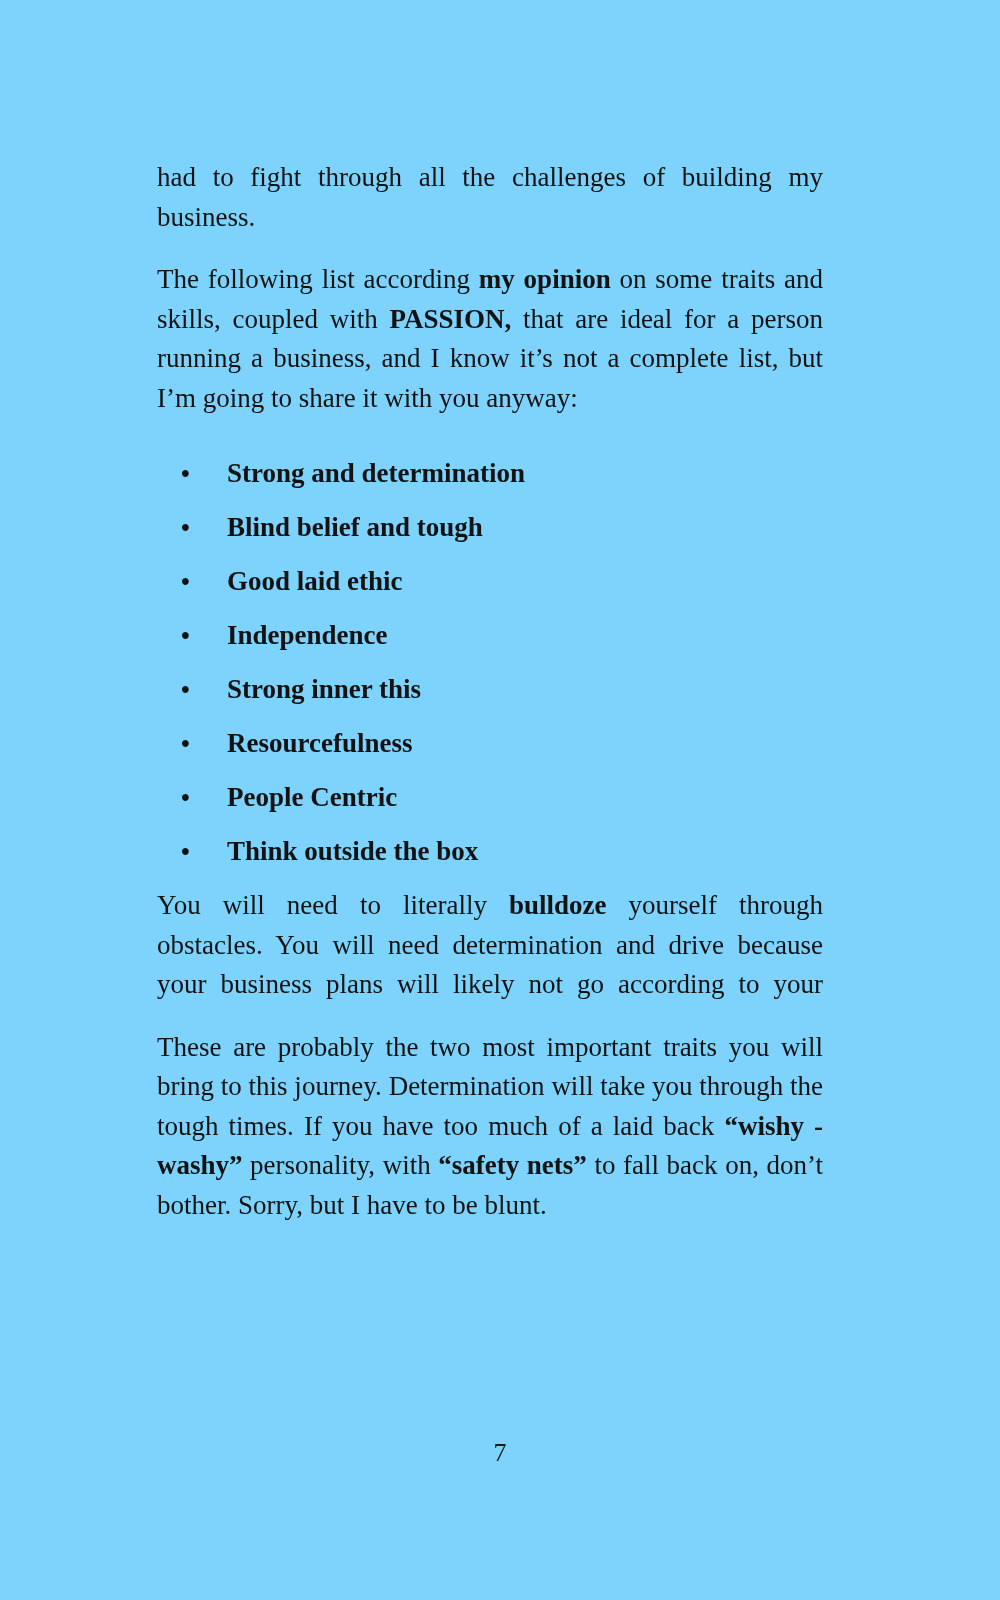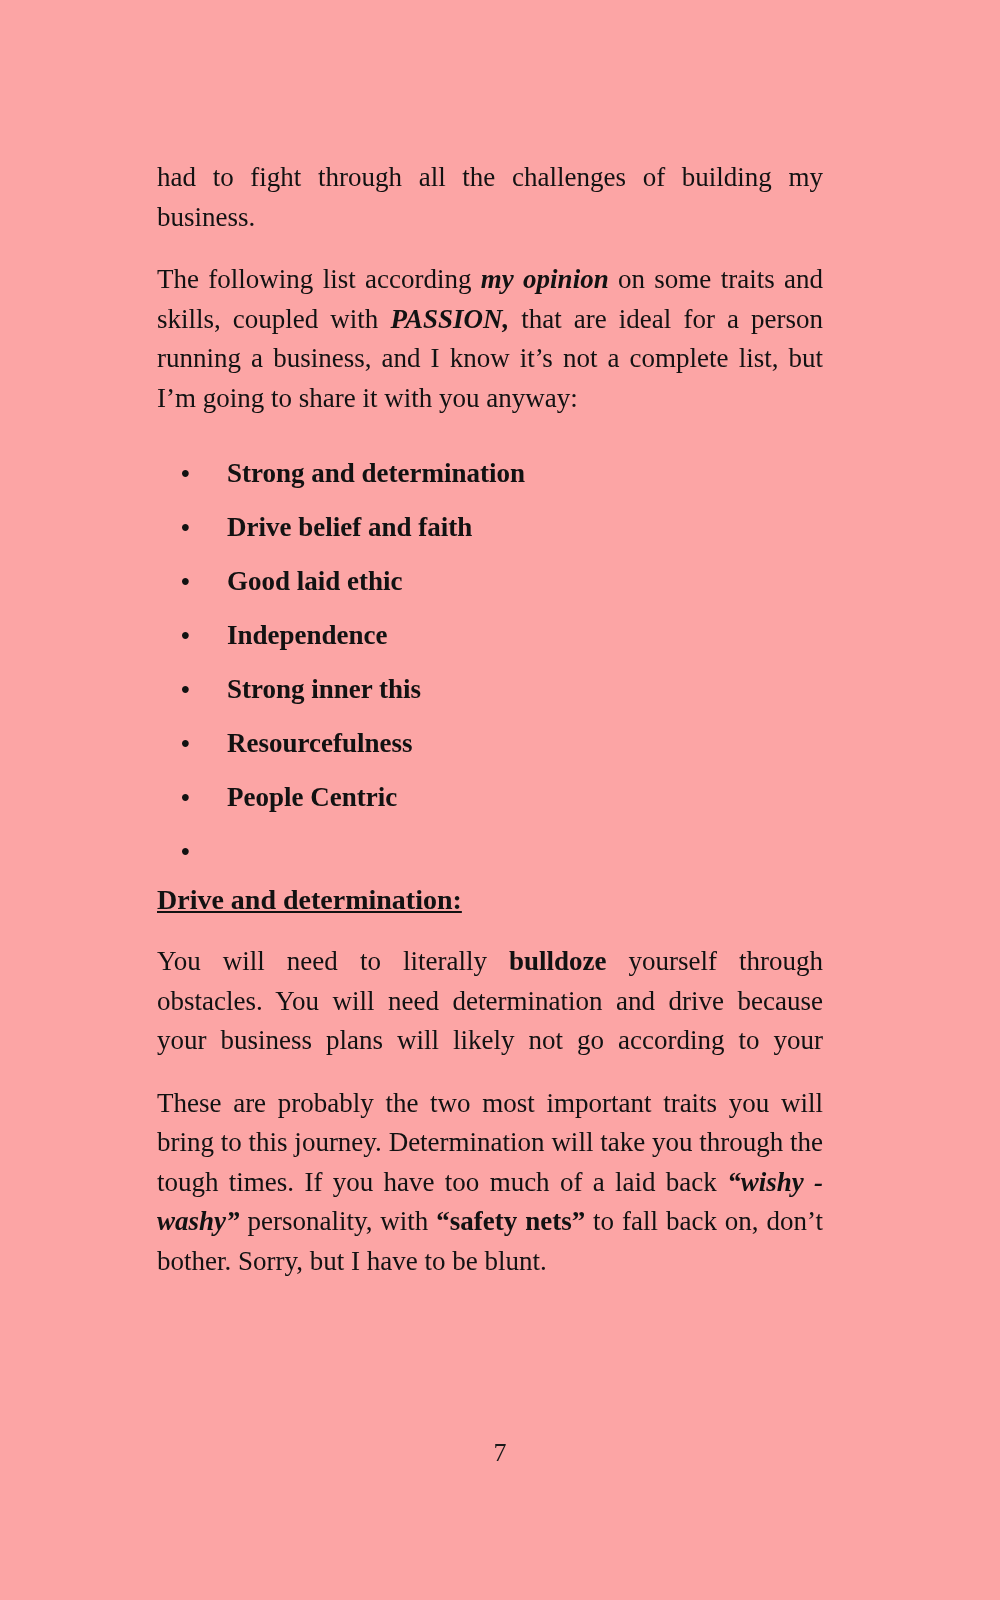--- a/index.html
+++ b/index.html
@@ -1,38 +1,38 @@
 <!DOCTYPE html>
 <html><head>
 <meta charset="utf-8">
 <style>
   html, body { margin: 0; padding: 0; }
   .page {
     position: relative;
     width: 1000px;
     height: 1600px;
-    background: #fca5a5;
+    background: #7dd3fc;
     font-family: "Liberation Serif", "DejaVu Serif", serif;
     color: #121212;
     overflow: hidden;
   }
   .content {
     position: absolute;
     left: 157px;
     top: 158px;
     width: 666px;
   }
   p.body {
     font-size: 27px;
     line-height: 39.5px;
     text-align: justify;
     margin: 0 0 23px 0;
   }
   p.body.justify-last { text-align-last: justify; }
-  .bi { font-weight: bold; font-style: italic; }
+  .bi { font-weight: bold; }
   .b  { font-weight: bold; }
   ul.traits {
     list-style: none;
     margin: 36px 0 0 0;
     padding: 0;
   }
   li.trait {
     position: relative;
     font-size: 27px;
     font-weight: bold;
@@ -68,30 +68,29 @@
 
 <div class="page">
   <div class="content">
 
     <p class="body"><span>had to fight through all the challenges of building my business.</span></p>
 
     <p class="body"><span>The following list according </span><span class="bi">my opinion</span><span> on some traits and skills, coupled with </span><span class="bi">PASSION,</span><span> that are ideal for a person running a business, and I know it’s not a complete list, but I’m going to share it with you anyway:</span></p>
 
     <ul class="traits">
       <li class="trait"><span class="bullet">•</span><span>Strong and determination</span></li>
-      <li class="trait"><span class="bullet">•</span><span>Drive belief and faith</span></li>
+      <li class="trait"><span class="bullet">•</span><span>Blind belief and tough</span></li>
       <li class="trait"><span class="bullet">•</span><span>Good laid ethic</span></li>
       <li class="trait"><span class="bullet">•</span><span>Independence</span></li>
       <li class="trait"><span class="bullet">•</span><span>Strong inner this</span></li>
       <li class="trait"><span class="bullet">•</span><span>Resourcefulness</span></li>
       <li class="trait"><span class="bullet">•</span><span>People Centric</span></li>
-      <li class="trait"><span class="bullet">•</span></li>
+      <li class="trait"><span class="bullet">•</span><span>Think outside the box</span></li>
     </ul>
 
-    <h2 class="section"><span>Drive and determination:</span></h2>
 
     <p class="body justify-last"><span>You will need to literally </span><span class="b">bulldoze</span><span> yourself through obstacles. You will need determination and drive because your business plans will likely not go according to your</span></p>
 
     <p class="body"><span>These are probably the two most important traits you will bring to this journey. Determination will take you through the tough times. If you have too much of a laid back </span><span class="bi">“wishy - washy”</span><span> personality, with </span><span class="b">“safety nets”</span><span> to fall back on, don’t bother. Sorry, but I have to be blunt.</span></p>
 
   </div>
 
   <div class="page-number">7</div>
 </div>
 

